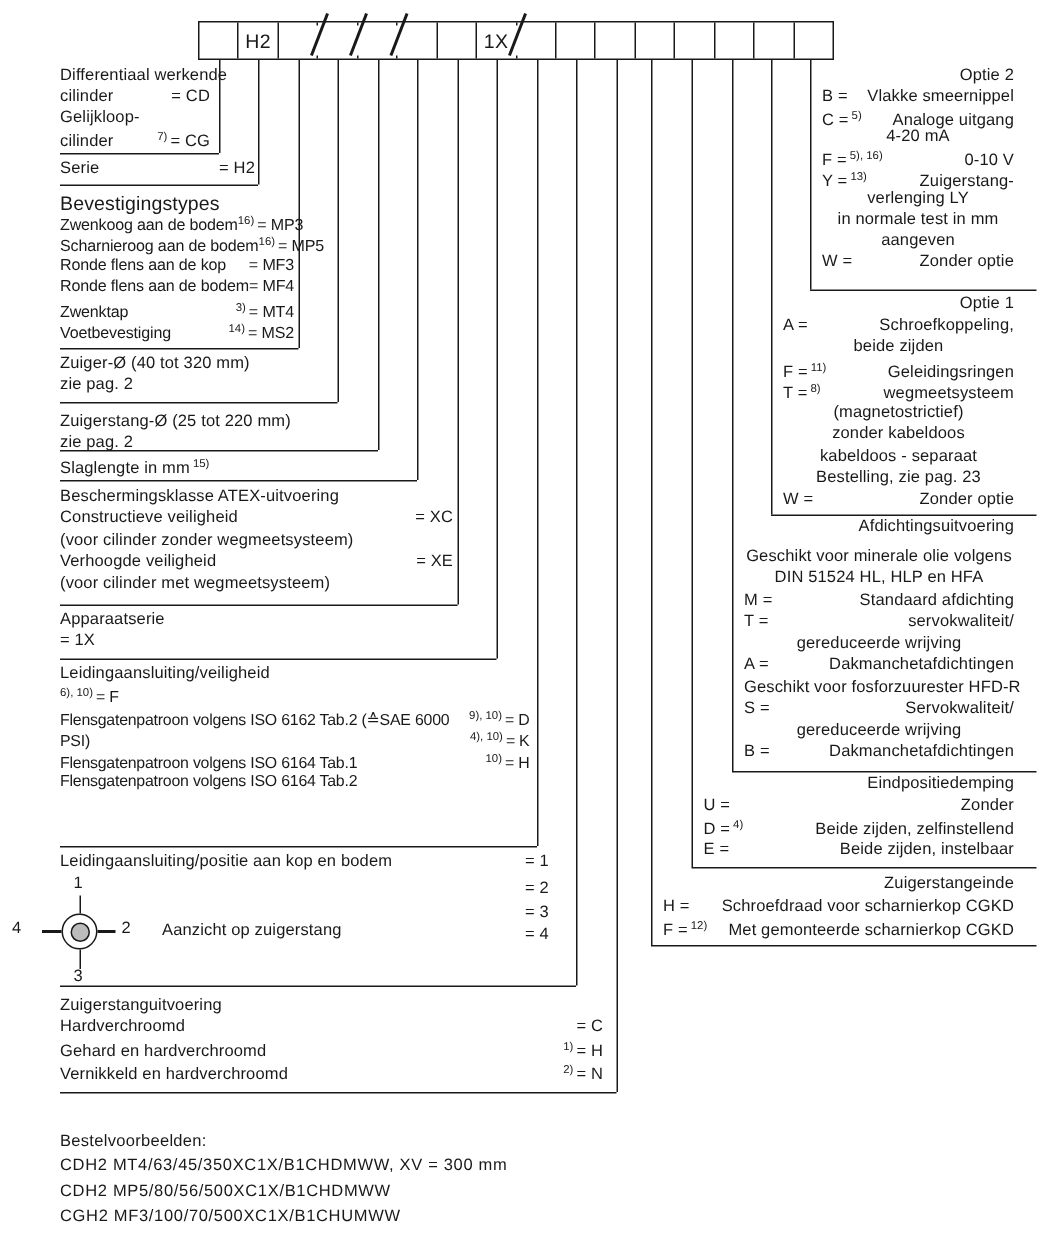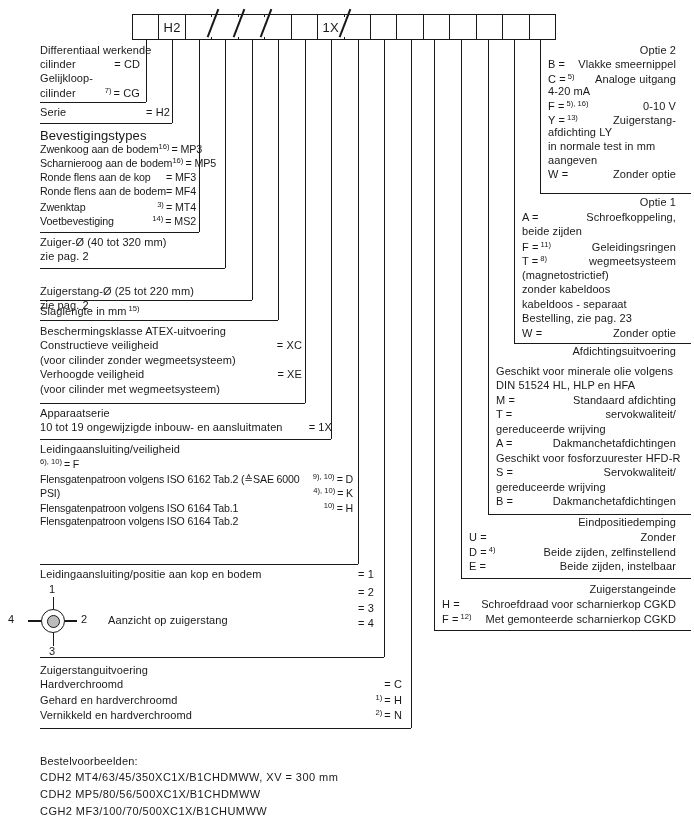--- a/index.html
+++ b/index.html
@@ -12,33 +12,33 @@
            border:1.6px solid #191919;background:#fff;box-sizing:border-box}
   .cell{flex:1;border-left:1.3px solid #191919;display:flex;align-items:center;justify-content:center;
         font-size:13px;letter-spacing:.3px}
   .cell:first-child{border-left:none}
   .slashmask{position:absolute;top:17px;width:7px;height:20px;background:#fff}
   .slash{position:absolute;top:8px;width:1.8px;height:30px;background:#191919;transform:rotate(21deg)}
   
   .lsec{position:absolute;left:40px}
   .srow{display:flex;justify-content:space-between;align-items:baseline;height:14px;white-space:nowrap}
   .stitle{height:14px;white-space:nowrap}
-  .rc{text-align:center;white-space:nowrap}
+  .rc{text-align:left;white-space:nowrap}
   .sup{font-size:7.6px;vertical-align:4px;letter-spacing:0;margin-right:2px}
   .supafter{font-size:7.6px;vertical-align:4px;letter-spacing:0;margin-left:2px}
   #s3 .srow{height:14.4px;font-size:10.7px;letter-spacing:-.1px}
   #s7 .srow{height:14.7px}
   #s8 .srow{height:15.2px}
   #s9 .srow{height:14.6px;font-size:10.6px;letter-spacing:-.15px}
   #s11 .srow{height:14.9px}
   
   .rsec{position:absolute;text-align:right}
   .rtitle{height:14.5px;white-space:nowrap}
   .rrow{display:flex;justify-content:space-between;align-items:baseline;height:14.5px;white-space:nowrap}
-  .rrow .only{width:100%;text-align:left}
+  .rrow .only{width:100%;text-align:center}
   #r1 .rtitle{height:14px}
   #r1 .rrow{height:13.7px}
   #r3 .rows{margin-top:5px}
   #r4 .rrow,#r5 .rrow{height:14.6px}
   
   .dial-outer{position:absolute;left:41px;top:609px;width:24px;height:24px;border:1.6px solid #191919;
               border-radius:50%;background:#fff;box-sizing:border-box}
   .dial-inner{position:absolute;left:46.5px;top:614.5px;width:13px;height:13px;border:1.1px solid #191919;
               border-radius:50%;background:#bcbcbc;box-sizing:border-box}
   .dial-lbl{position:absolute;font-size:11px}
@@ -166,21 +166,21 @@
 
 <div class="lsec" id="s4" style="top:236px;width:200px">
   <div class="srow">
       <span>Zuiger-Ø (40 tot 320 mm)</span>
     </div>
   <div class="srow">
       <span>zie pag. 2</span>
     </div>
 </div>
 
-<div class="lsec" id="s5" style="top:285px;width:215px">
+<div class="lsec" id="s5" style="top:275px;width:215px">
   <div class="srow">
       <span>Zuigerstang-Ø (25 tot 220 mm)</span>
     </div>
   <div class="srow">
       <span>zie pag. 2</span>
     </div>
 </div>
 
 <div class="lsec" id="s6" style="top:304px;width:240px">
   <div class="srow">
@@ -202,21 +202,20 @@
       <span class="rc">= XE</span>
     </div>
   <div class="srow">
       <span>(voor cilinder met wegmeetsysteem)</span>
     </div>
 </div>
 
 <div class="lsec" id="s8" style="top:407px;width:292px">
   <div class="stitle">Apparaatserie</div>
   <div class="srow">
-      <span>10 tot 19 ongewijzigde inbouw- en aansluitmaten</span>
       <span class="rc">= 1X</span>
     </div>
 </div>
 
 <div class="lsec" id="s9" style="top:443px;width:313px">
   <div class="stitle" style="font-size:11px;letter-spacing:.1px">Leidingaansluiting/veiligheid</div>
   <div class="srow">
       <span class="rc"><span class="sup">6), 10)</span><span>= F</span></span>
     </div>
   <div class="srow">
@@ -290,21 +289,21 @@
       </div>
     <div class="rrow">
         <span><span>F =</span><span class="supafter">5), 16)</span></span>
         <span>0-10 V</span>
       </div>
     <div class="rrow">
         <span><span>Y =</span><span class="supafter">13)</span></span>
         <span>Zuigerstang-</span>
       </div>
     <div class="rrow">
-        <span class="only">afdichting LY</span>
+        <span class="only">verlenging LY</span>
       </div>
     <div class="rrow">
         <span class="only">in normale test in mm</span>
       </div>
     <div class="rrow">
         <span class="only">aangeven</span>
       </div>
     <div class="rrow">
         <span>W =</span>
         <span>Zonder optie</span>

